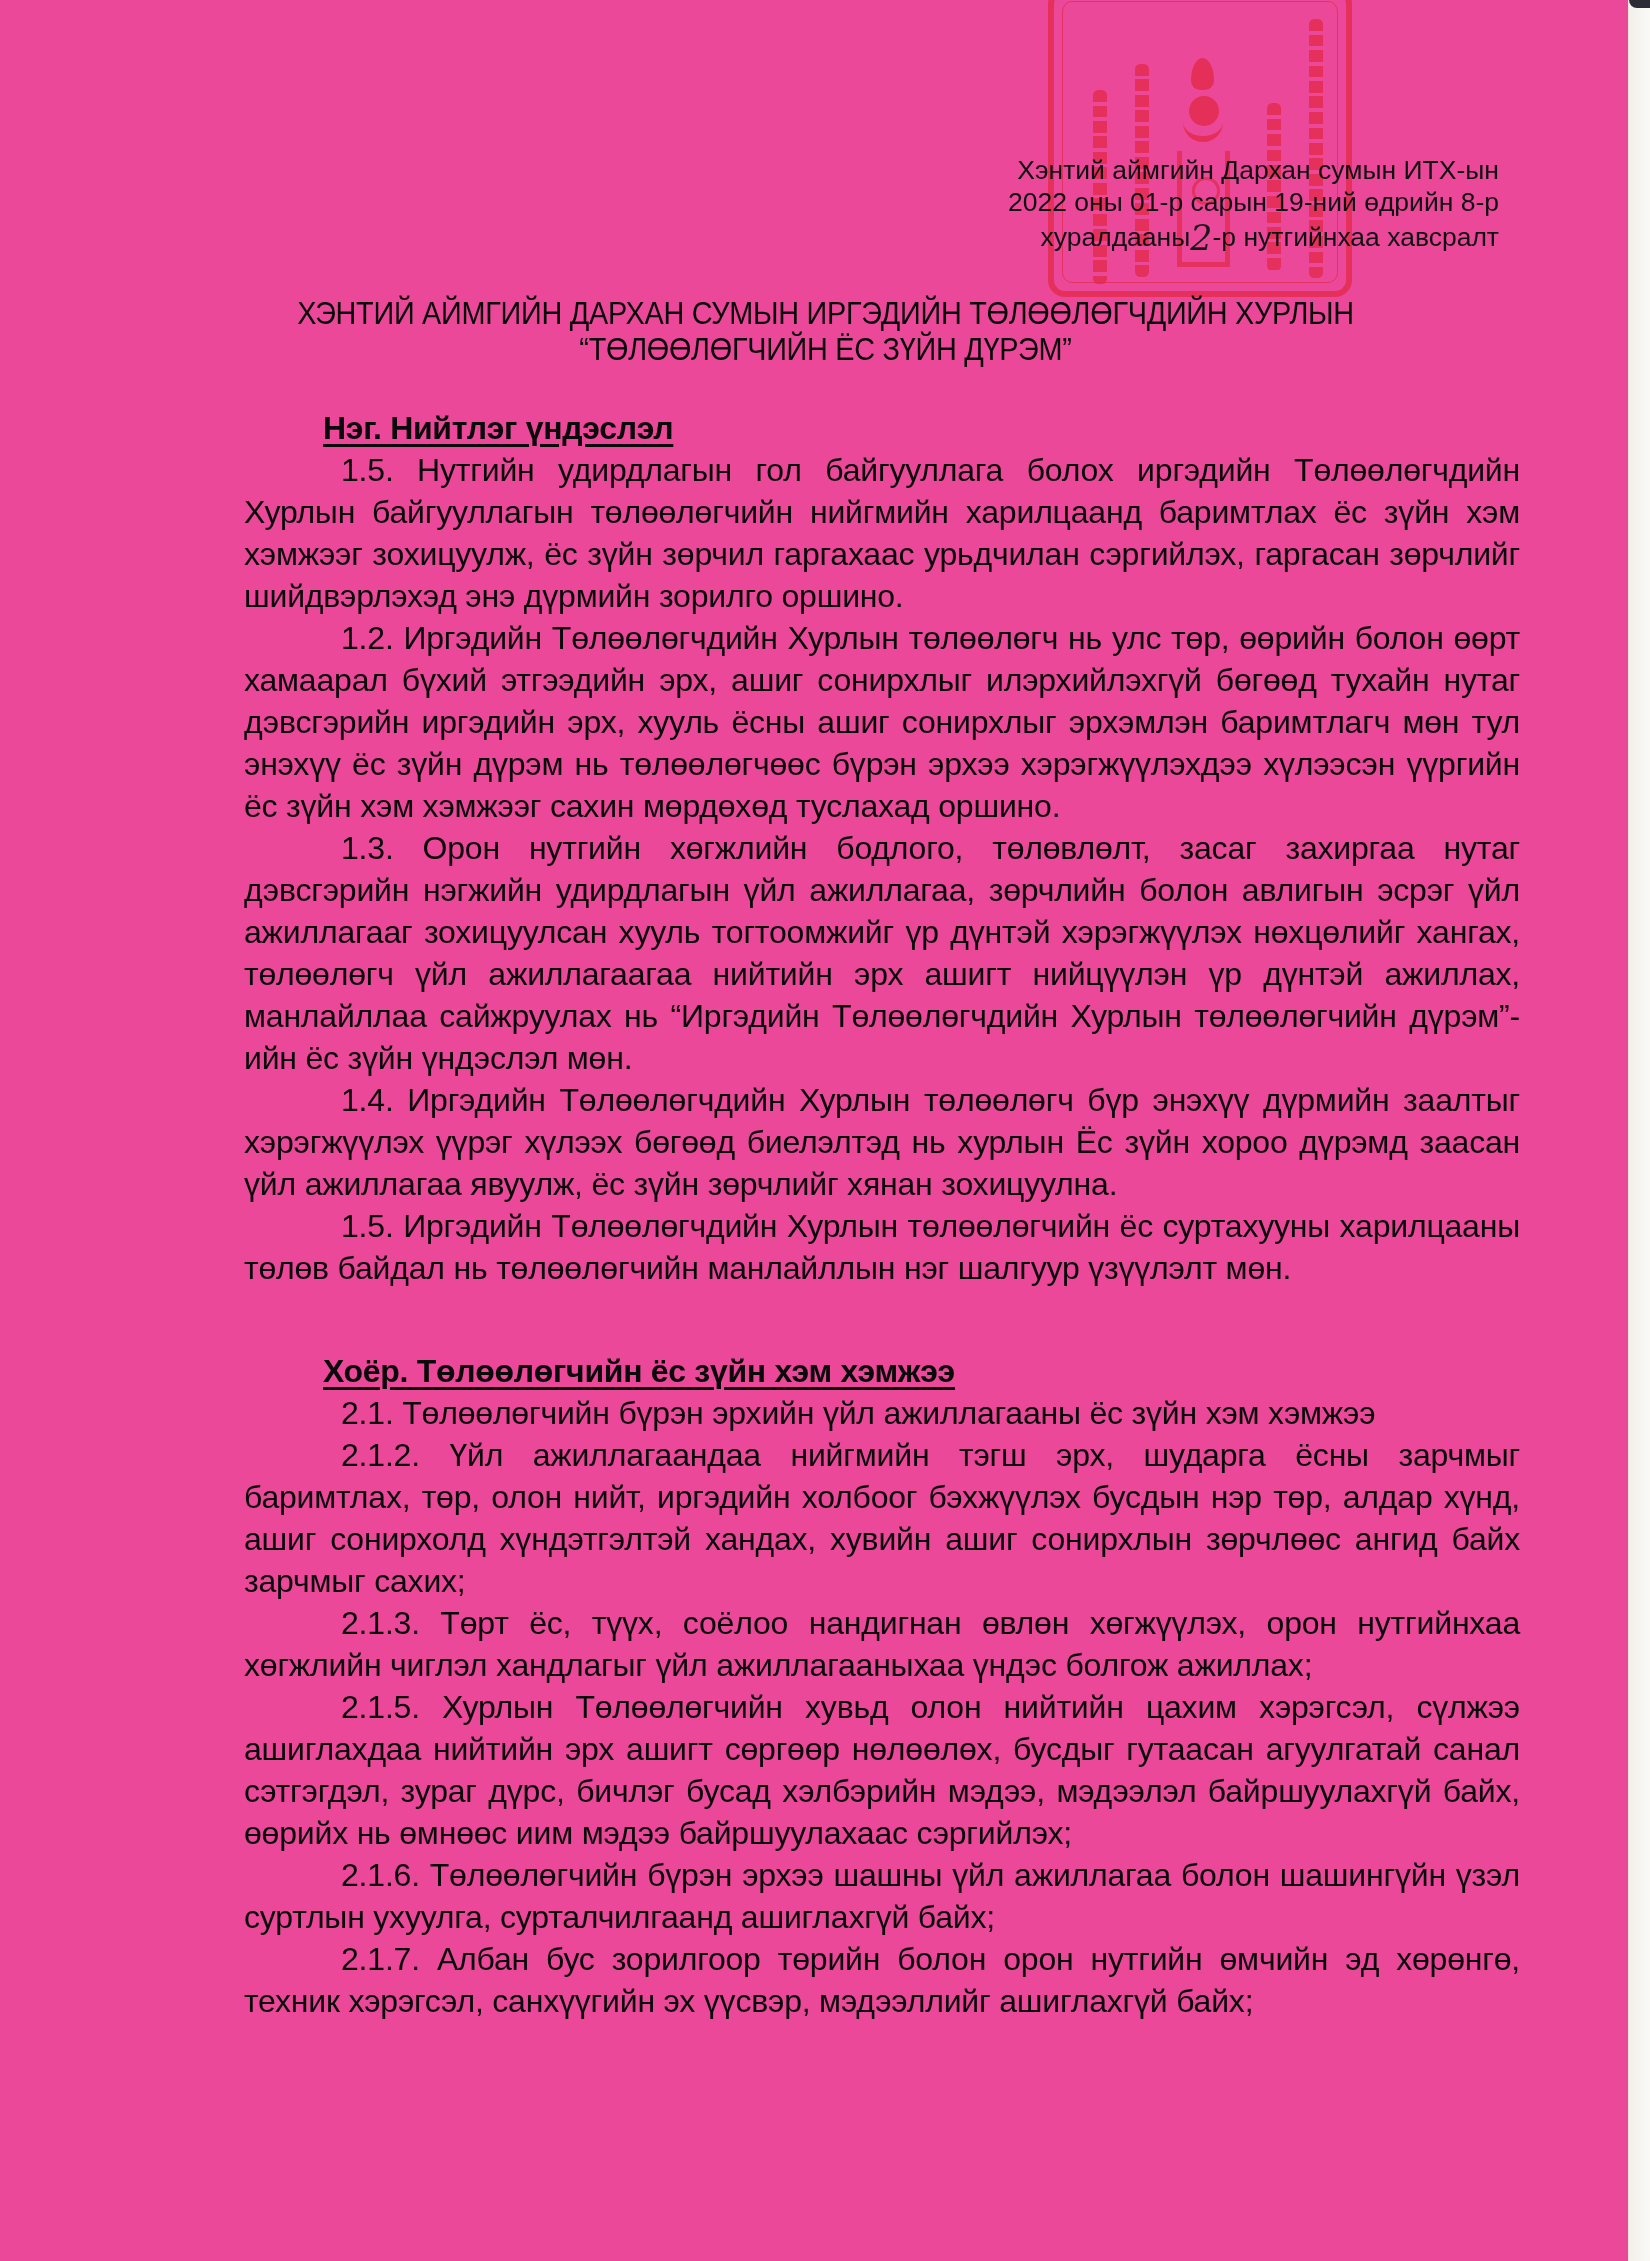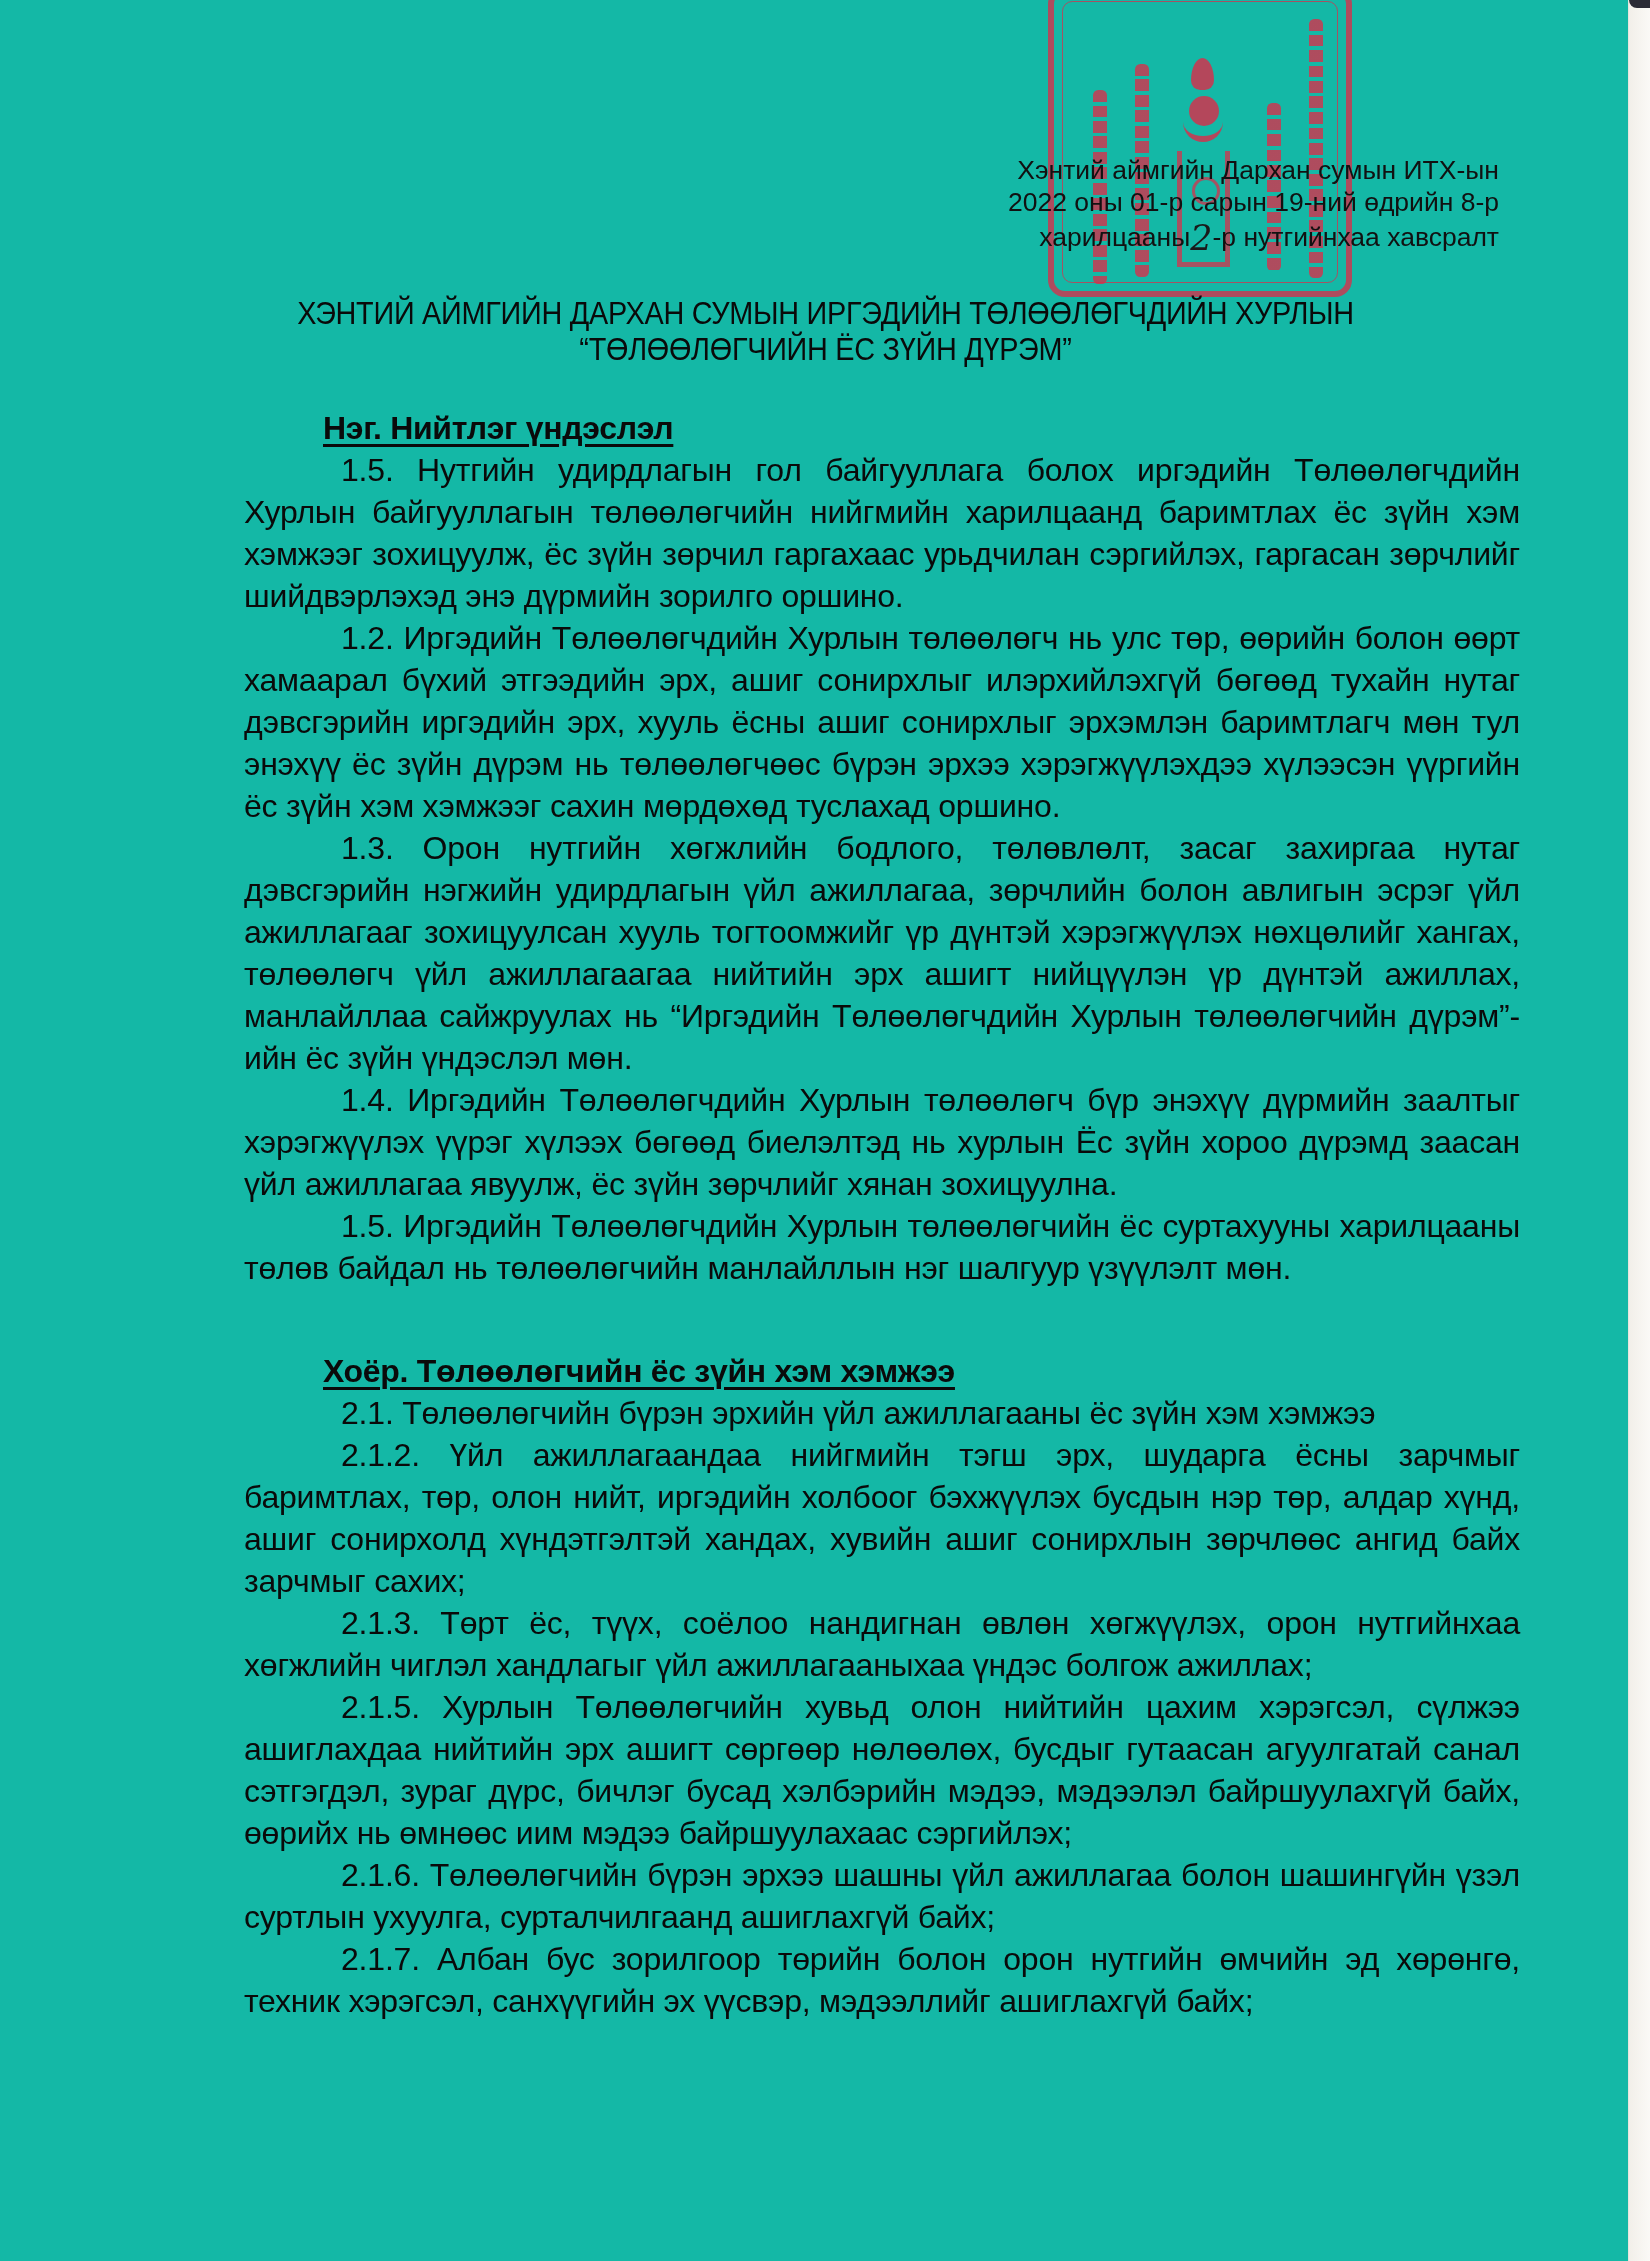--- a/index.html
+++ b/index.html
@@ -13,21 +13,21 @@
       position: relative;
       overflow: hidden;
       font-family: "Liberation Sans", sans-serif;
       color: #0a0a0a;
     }
     .page {
       position: absolute;
       left: 0; top: 0;
       width: 1651px;
       height: 2261px;
-      background: #14b8a6;
+      background: #ec4899;
     }
     .scan-edge {
       position: absolute;
       right: 0; top: 0;
       width: 22px;
       height: 2261px;
       background: linear-gradient(to right, #f2efe9, #fbfaf7);
       border-left: 0.6px solid #e8e4dc;
     }
     .scan-edge .corner {
@@ -180,21 +180,21 @@
     <div class="col" style="left:255px; top:26px; height:259px;"></div>
     <div class="soyombo-flame"></div>
     <div class="soyombo-sun"></div>
     <div class="soyombo-moon"></div>
     <div class="soyombo-body"></div>
   </div>
 
   <div class="annex">
     <div>Хэнтий аймгийн Дархан сумын ИТХ-ын</div>
     <div>2022 оны 01-р сарын 19-ний өдрийн 8-р</div>
-    <div><span>харилцааны</span><span class="handwritten">2</span><span>-р нутгийнхаа хавсралт</span></div>
+    <div><span>хуралдааны</span><span class="handwritten">2</span><span>-р нутгийнхаа хавсралт</span></div>
   </div>
 
   <div class="title">
     <div>ХЭНТИЙ АЙМГИЙН ДАРХАН СУМЫН ИРГЭДИЙН ТӨЛӨӨЛӨГЧДИЙН ХУРЛЫН</div>
     <div>“ТӨЛӨӨЛӨГЧИЙН ЁС ЗҮЙН ДҮРЭМ”</div>
   </div>
 
   <div class="body-text">
 
     <section>

